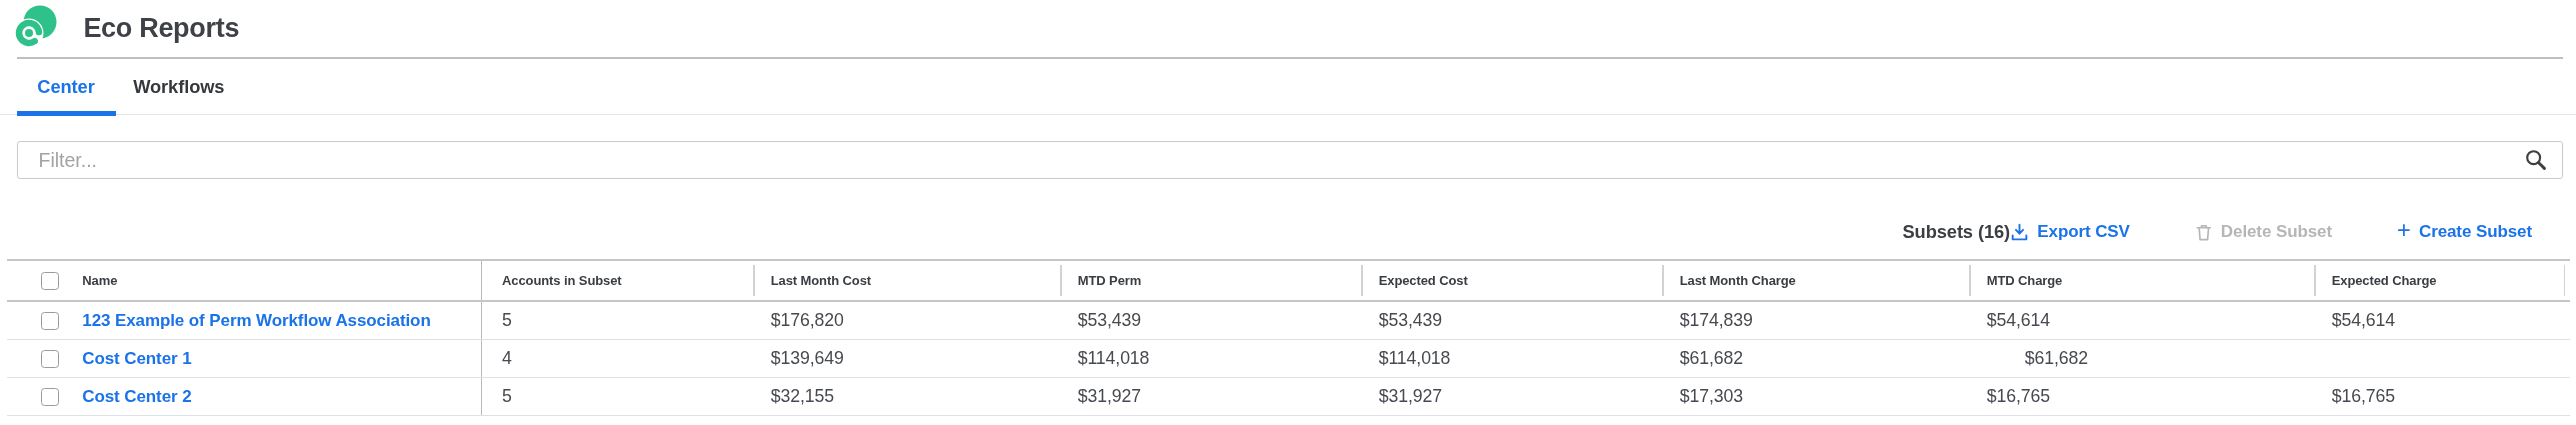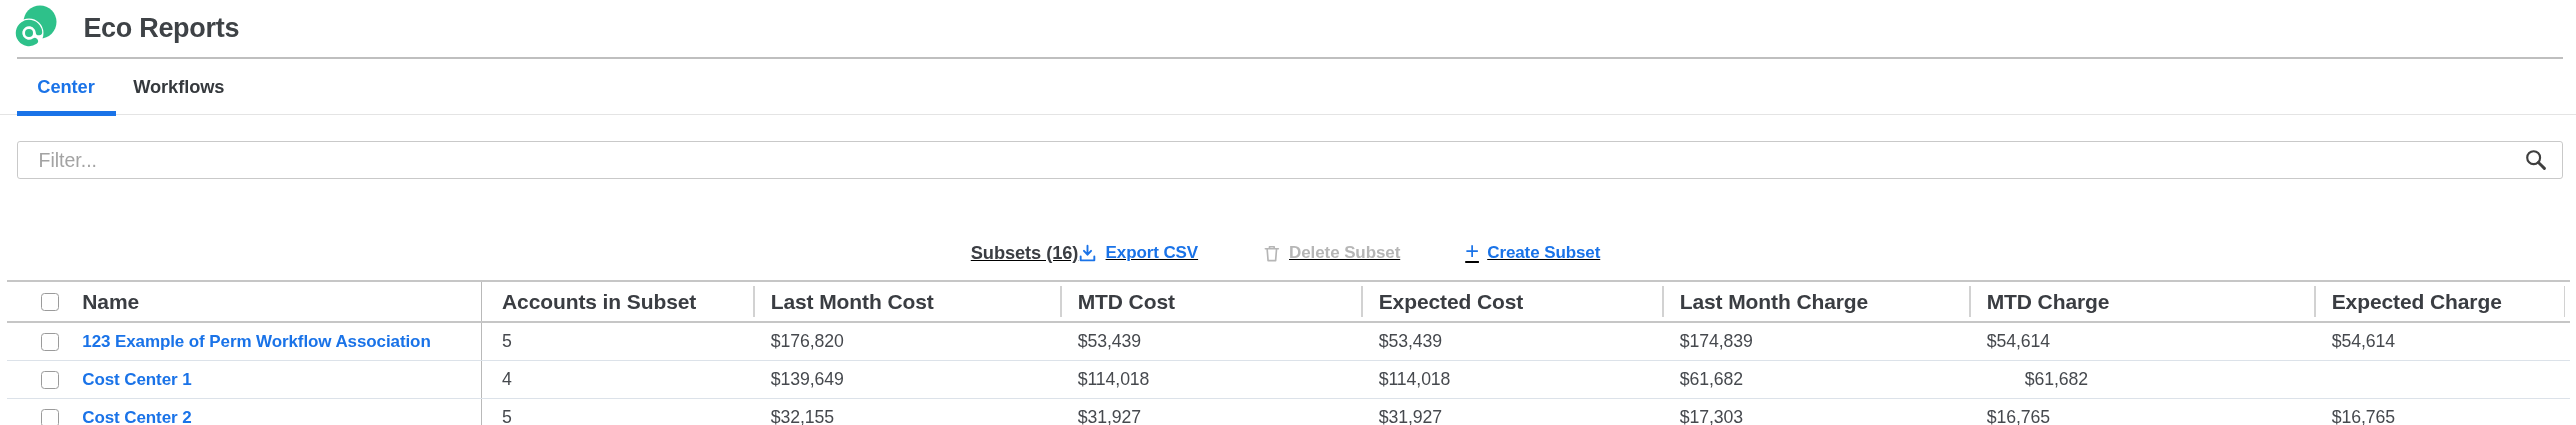--- a/index.html
+++ b/index.html
@@ -24,32 +24,32 @@
 
   
   .filter-wrap { position:relative; margin:26px 13px 0 16.5px; }
   .filter-input { width:100%; height:38px; border:1.2px solid #c9c9c9; border-radius:2.9px;
                   padding:0 47px 0 21px; font-size:19.5px; color:#555;
                   font-family:"Liberation Sans","DejaVu Sans",sans-serif; outline:none; }
   .filter-input::placeholder { color:#a3a3a3; }
   .search-icon { position:absolute; right:15.3px; top:7px; width:23.6px; height:23.6px; cursor:pointer; }
 
   
-  .toolbar { margin:62px 44px 0 39px; display:flex; justify-content:center; align-items:center;text-decoration:underline; }
+  .toolbar { margin:41px 44px 0 39px; display:flex; justify-content:flex-end; align-items:center; }
   .section-heading { font-size:18.3px; font-weight:700; color:#3b3e43; }
   .actions { display:flex; align-items:center; gap:65px; }
   .action { display:flex; align-items:center; gap:8.3px; font-size:17px; font-weight:700; color:#1a73e8; cursor:pointer; }
   .action.disabled { color:#b6b6b6; cursor:default; }
   .action svg { display:block; }
   .plus-glyph { font-size:23.6px; font-weight:400; line-height:1; position:relative; top:-1.2px; }
 
   
   .table { margin:15.3px 5.9px 0 7px; border-top:2.4px solid #c6c6c6; }
   .tr { display:flex; align-items:stretch; }
-  .thead-row { height:41px; border-bottom:2.4px solid #c6c6c6; font-weight:700; font-size:21px; color:#3a3d42; }
+  .thead-row { height:41px; border-bottom:2.4px solid #c6c6c6; font-weight:700; font-size:13px; color:#3a3d42; }
   .data-row { height:38px; border-bottom:1.2px solid #dce2e9; font-size:17.7px; color:#46494e; }
   .cell { flex:none; display:flex; align-items:center; padding-left:17.7px; position:relative; }
   .c0 { width:475px; padding-left:34px; gap:23.6px; border-right:1.2px solid #b9b9b9; }
   .c1 { width:271px; padding-left:20px; }
   .c2 { width:307px; }
   .c3 { width:301px; }
   .c4 { width:301px; }
   .c5 { width:307px; }
   .c6 { width:345px; }
   .c7 { flex:1 1 auto;text-align:center; }
@@ -113,21 +113,21 @@
   </div>
 
   <div class="table">
     <div class="tr thead-row">
       <div class="cell c0">
         <span class="checkbox" role="checkbox" aria-checked="false"></span>
         <span>Name</span>
       </div>
       <div class="cell c1">Accounts in Subset</div>
       <div class="cell c2 divided">Last Month Cost</div>
-      <div class="cell c3 divided">MTD Cost</div>
+      <div class="cell c3 divided">MTD Perm</div>
       <div class="cell c4 divided">Expected Cost</div>
       <div class="cell c5 divided">Last Month Charge</div>
       <div class="cell c6 divided">MTD Charge</div>
       <div class="cell c7 divided">Expected Charge</div>
     </div>
 
     <div class="tr data-row">
       <div class="cell c0">
         <span class="checkbox" role="checkbox" aria-checked="false"></span>
         <a class="name-link">123 Example of Perm Workflow Association</a>

